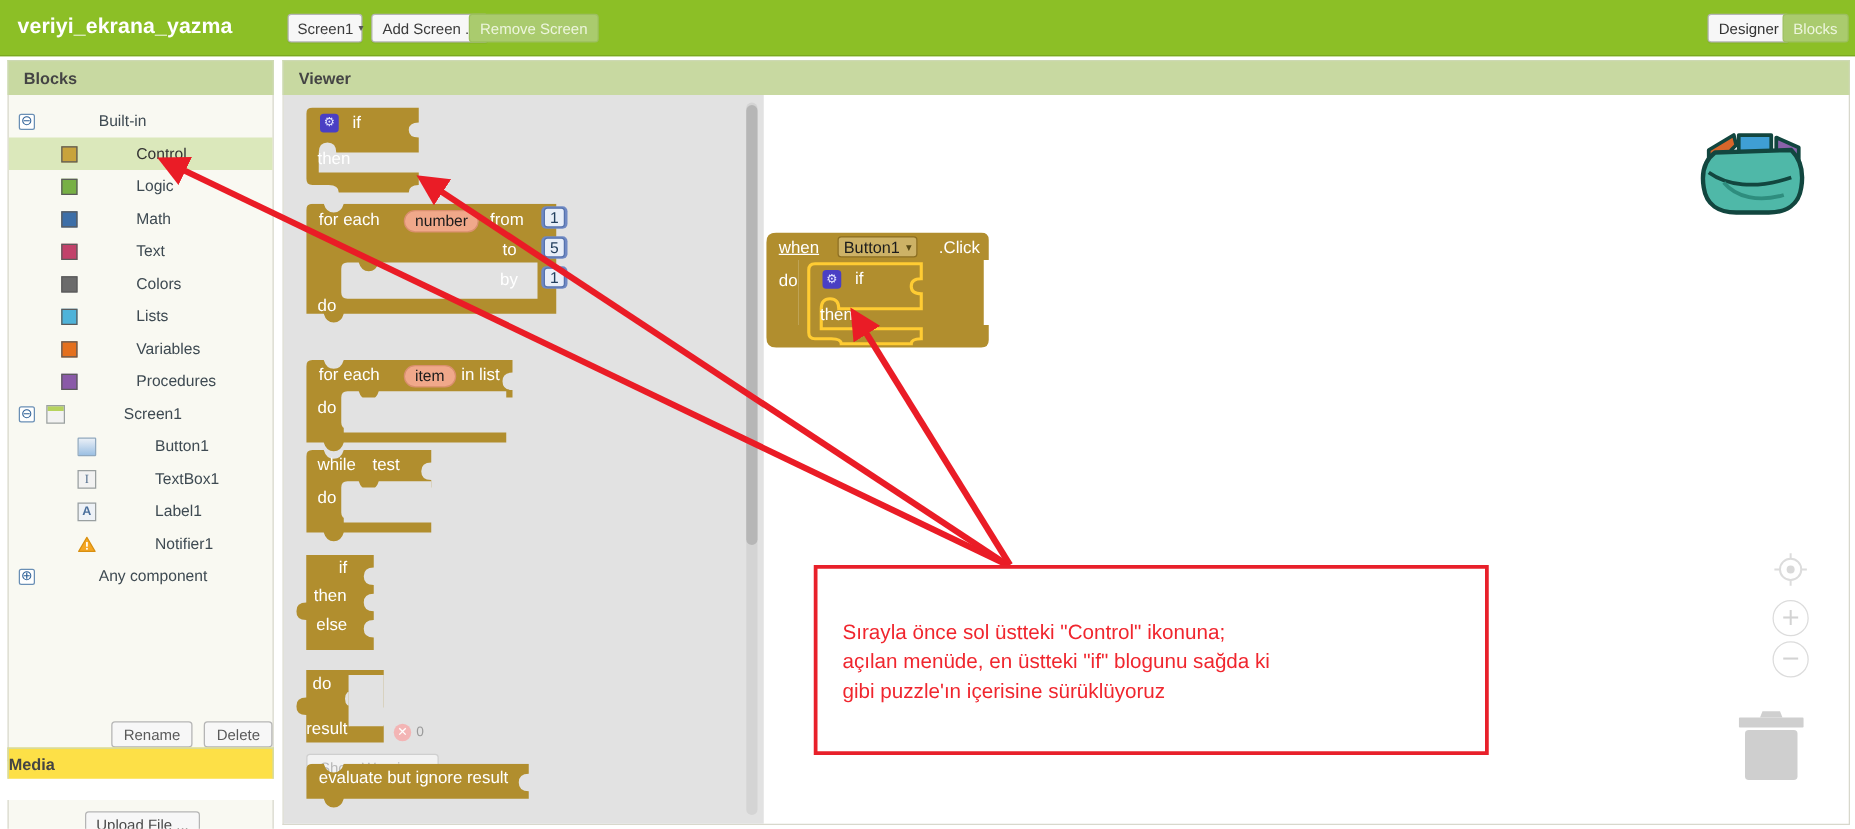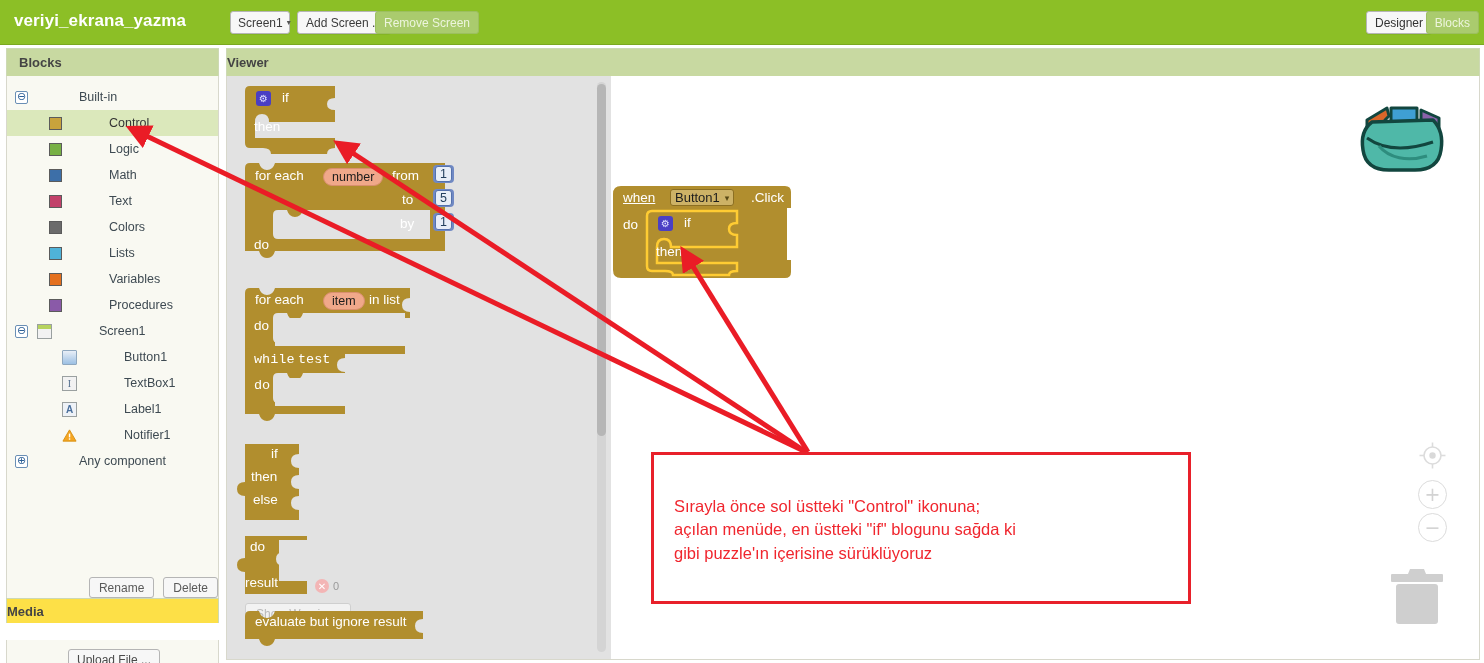--- a/index.html
+++ b/index.html
@@ -117,21 +117,21 @@
     position:absolute; left:6px; top:623px; width:213px; height:40px;
     background:#f9f9f2; border:1px solid #d8d8cc; border-top:none;margin-top:17px;
   }
   .upload-btn {
     position:absolute; left:61px; top:9px; height:22px; font-size:12px; color:#4a4a4a;
   }
 
   
   .viewer-head {
     position:absolute; left:226px; top:48px; width:1254px; height:28px;
-    background:#c8d9a1; line-height:28px; 
+    background:#c8d9a1; line-height:28px; padding-left:12px;
     font-size:13px; font-weight:bold; color:#444;
     border:1px solid #cdd9b4; border-bottom:none;
   }
   .viewer-body {
     position:absolute; left:226px; top:76px; width:1254px; height:584px;
     background:#ffffff; border:1px solid #d8d8cc; border-top:none;
     overflow:hidden;
   }
 
   
@@ -369,21 +369,21 @@
         <svg width="190" height="75" viewBox="0 0 190 75">
           <path d="M0 5 Q0 0 5 0 L14 0 Q16 7 22 7 Q28 7 30 0 L165 0 L165 10 Q157 10 157 17 Q157 24 165 24 L165 30 L30 30 L30 58 L160 58 L160 66 L30 66 Q28 73 22 73 Q16 73 14 66 L0 66 Z" fill="#b18e2e"></path>
           <path d="M28 30 L28 30 Q28 25 33 25 L42 25 Q44 32 50 32 Q56 32 58 25 L160 25 L160 55 L33 55 Q28 55 28 50 Z" fill="#e2e2e2"></path>
         </svg>
         <span style="position:absolute; left:10px; top:4px;">for each</span>
         <span class="mutbadge" style="position:absolute; left:78px; top:4px;">item</span>
         <span style="position:absolute; left:124px; top:4px;">in list</span>
         <span style="position:absolute; left:9px; top:30px;">do</span>
       </div>
 
-      <div class="blk" style="left:18px; top:272px;font-family:Liberation Mono, monospace;">
+      <div class="blk" style="left:18px; top:284px;">
         <svg width="130" height="75" viewBox="0 0 130 75">
           <path d="M0 5 Q0 0 5 0 L14 0 Q16 7 22 7 Q28 7 30 0 L100 0 L100 10 Q92 10 92 17 Q92 24 100 24 L100 30 L30 30 L30 58 L100 58 L100 66 L30 66 Q28 73 22 73 Q16 73 14 66 L0 66 Z" fill="#b18e2e"></path>
           <path d="M28 30 Q28 25 33 25 L42 25 Q44 32 50 32 Q56 32 58 25 L100 25 L100 55 L33 55 Q28 55 28 50 Z" fill="#e2e2e2"></path>
         </svg>
         <span style="position:absolute; left:9px; top:4px;">while</span>
         <span style="position:absolute; left:53px; top:4px;">test</span>
         <span style="position:absolute; left:9px; top:30px;">do</span>
       </div>
 
       <div class="blk" style="left:10px; top:368px;">

